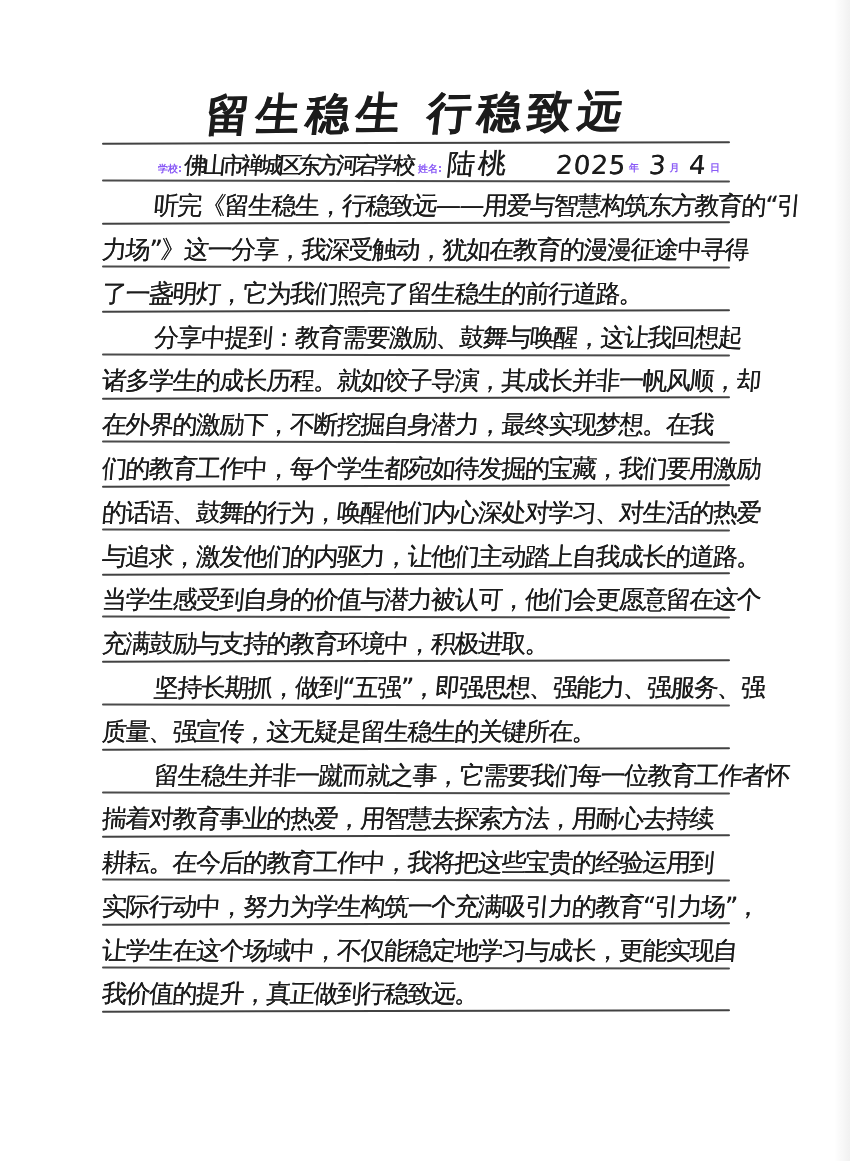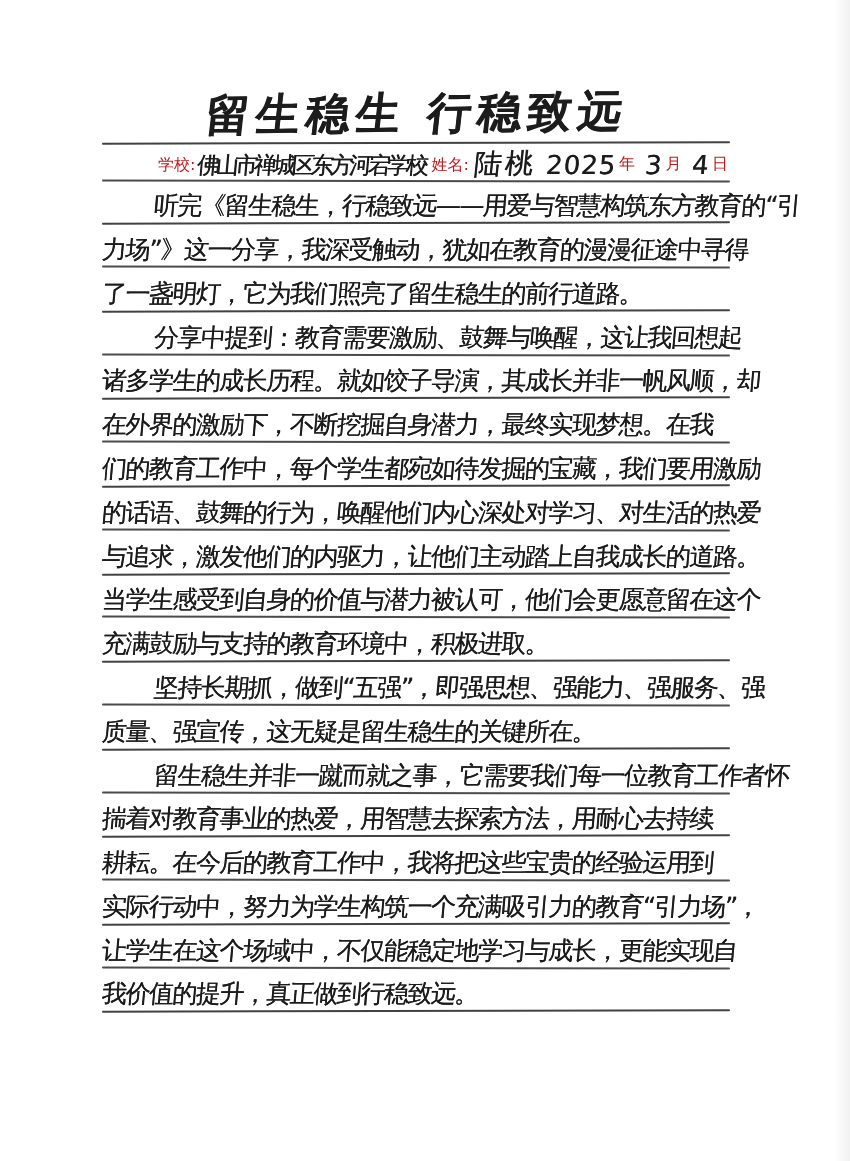--- a/index.html
+++ b/index.html
@@ -55,23 +55,23 @@
     position: absolute;
     top: 145px;
     left: 102px;
     width: 632px;
     height: 35px;
     display: flex;
     align-items: flex-end;
     white-space: nowrap;
   }
   .printed {
-    font-size: 16px;
-    font-weight: normal;
-    color: #b91c1c;
+    font-size: 10px;
+    font-weight: bold;
+    color: #8b5cf6;
     padding-bottom: 4px;
     letter-spacing: 0;
     transform: none;
     text-shadow: none;
   }
   .school-label { margin-left: 56px; }
   .school-name {
     font-size: 23px;
     letter-spacing: -4px;
     line-height: 30px;

